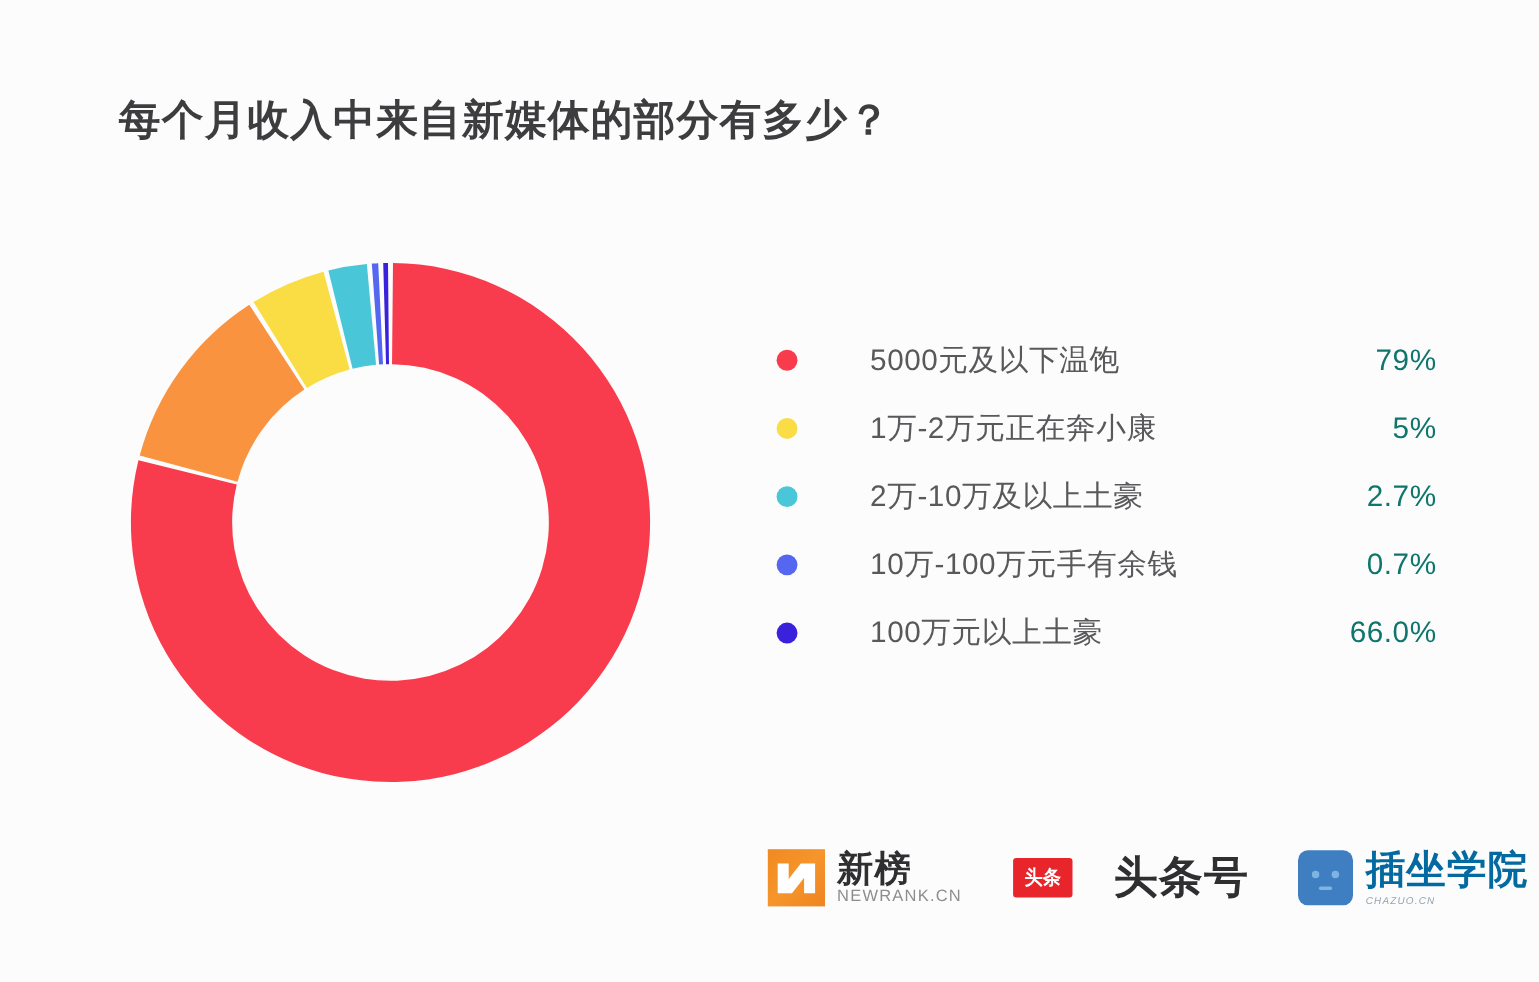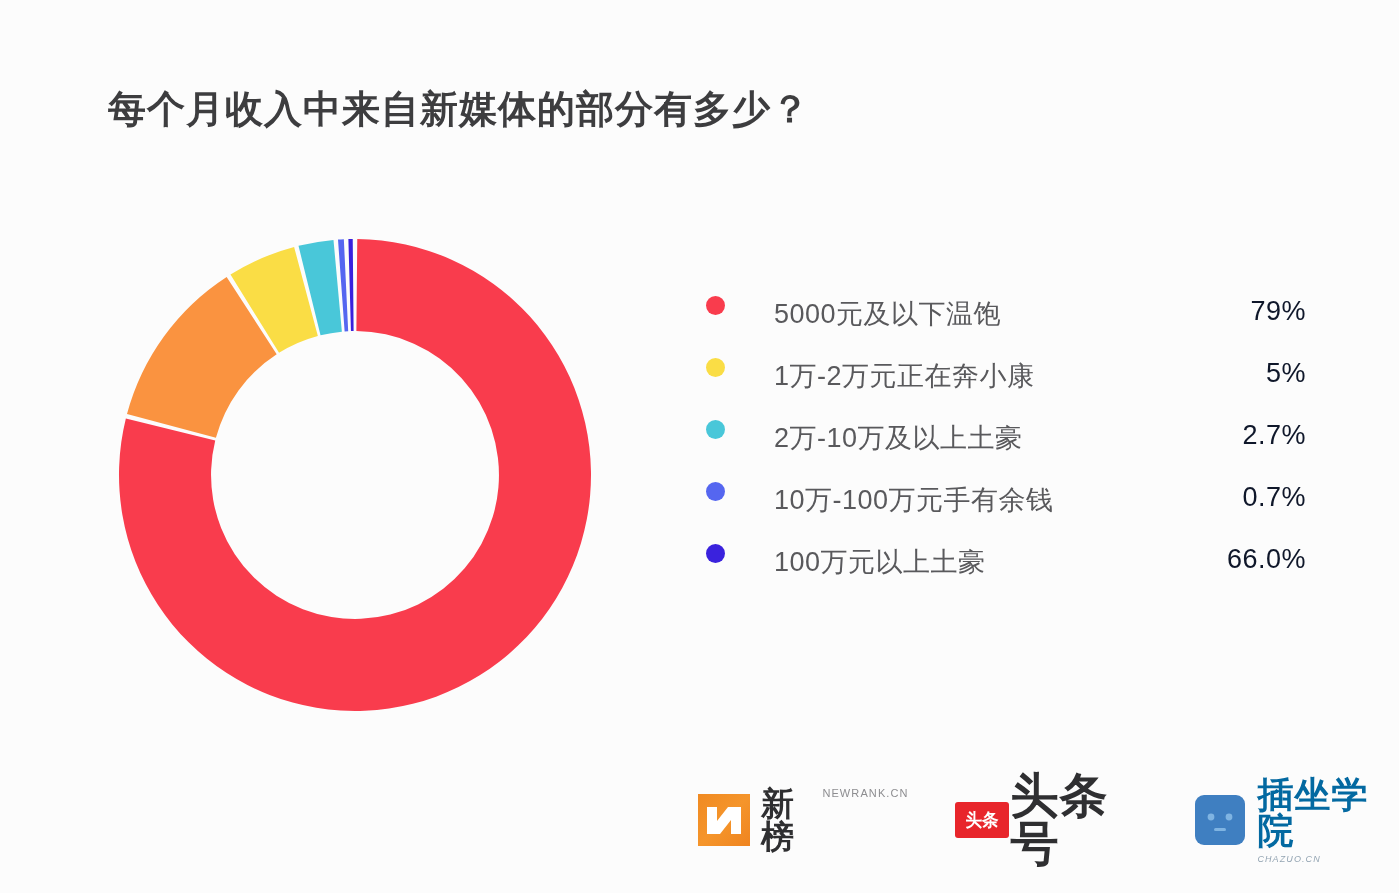--- a/index.html
+++ b/index.html
@@ -50,22 +50,23 @@
 
   
   #legend {
     position: absolute;
     left: 706px;
     top: 296px;
     width: 600px;
   }
   .legend-row {
     display: flex;
-    align-items: flex-start;
+    align-items: center;
     height: 62px;
+    gap: 17px;
   }
   .legend-dot {
     width: 19px;
     height: 19px;
     border-radius: 50%;
     flex: 0 0 auto;
     margin-right: 0px;
   }
   .legend-label {
     flex: 1 1 auto;
@@ -73,64 +74,64 @@
     font-size: 27px;
     color: #59595c;
     white-space: nowrap;
     letter-spacing: 0.5px;
   }
   .legend-value {
     flex: 0 0 auto;
     width: 118px;
     text-align: right;
     font-size: 27px;
-    color: #0f172a;
+    color: #0f766e;
     letter-spacing: 0.5px;
   }
 
   
   #footer-logos {
     position: absolute;
     left: 698px;
     top: 772px;
     display: flex;
     align-items: center;
   }
   .logo {
     display: flex;
     align-items: center;
   }
   .logo-gap-1 { margin-right: 46px; }
-  .logo-gap-2 { margin-right: 44px; }
+  .logo-gap-2 { margin-right: 44px; gap: 24px; }
 
   
   .nr-mark {
     width: 52px;
     height: 52px;
     background: linear-gradient(135deg,#f08a22 0%, #f5952b 50%, #ef8420 100%);
     position: relative;
     overflow: hidden;
     flex: 0 0 auto;
   }
   .nr-mark svg { display:block; }
   .nr-text {
     margin-left: 11px;
     display: flex;
-    flex-direction: row;
+    flex-direction: column;
     justify-content: center;
   }
   .nr-cn {
     font-size: 33px;
     font-weight: bold;
     color: #2f2f31;
     line-height: 1.0;
     letter-spacing: 1px;
   }
   .nr-en {
-    font-size: 11px;
+    font-size: 15px;
     color: #8d8d90;
     letter-spacing: 1.1px;
     margin-top: 0;
   }
 
   
   .tt-badge {
     width: 54px;
     height: 36px;
     background: #e8252b;
@@ -142,22 +143,22 @@
   }
   .tt-badge-text {
     color: #ffffff;
     font-size: 18px;
     font-weight: bold;
     line-height: 1;
     letter-spacing: 0px;
     transform: scaleX(0.92);
   }
   .tt-cn {
-    margin-left: 2px;
-    font-size: 48px;
+    margin-left: 14px;
+    font-size: 40px;
     font-weight: bold;
     color: #2f2f31;
     letter-spacing: 1px;
     line-height: 1;
   }
 
   
   .cz-mark {
     width: 50px;
     height: 50px;

